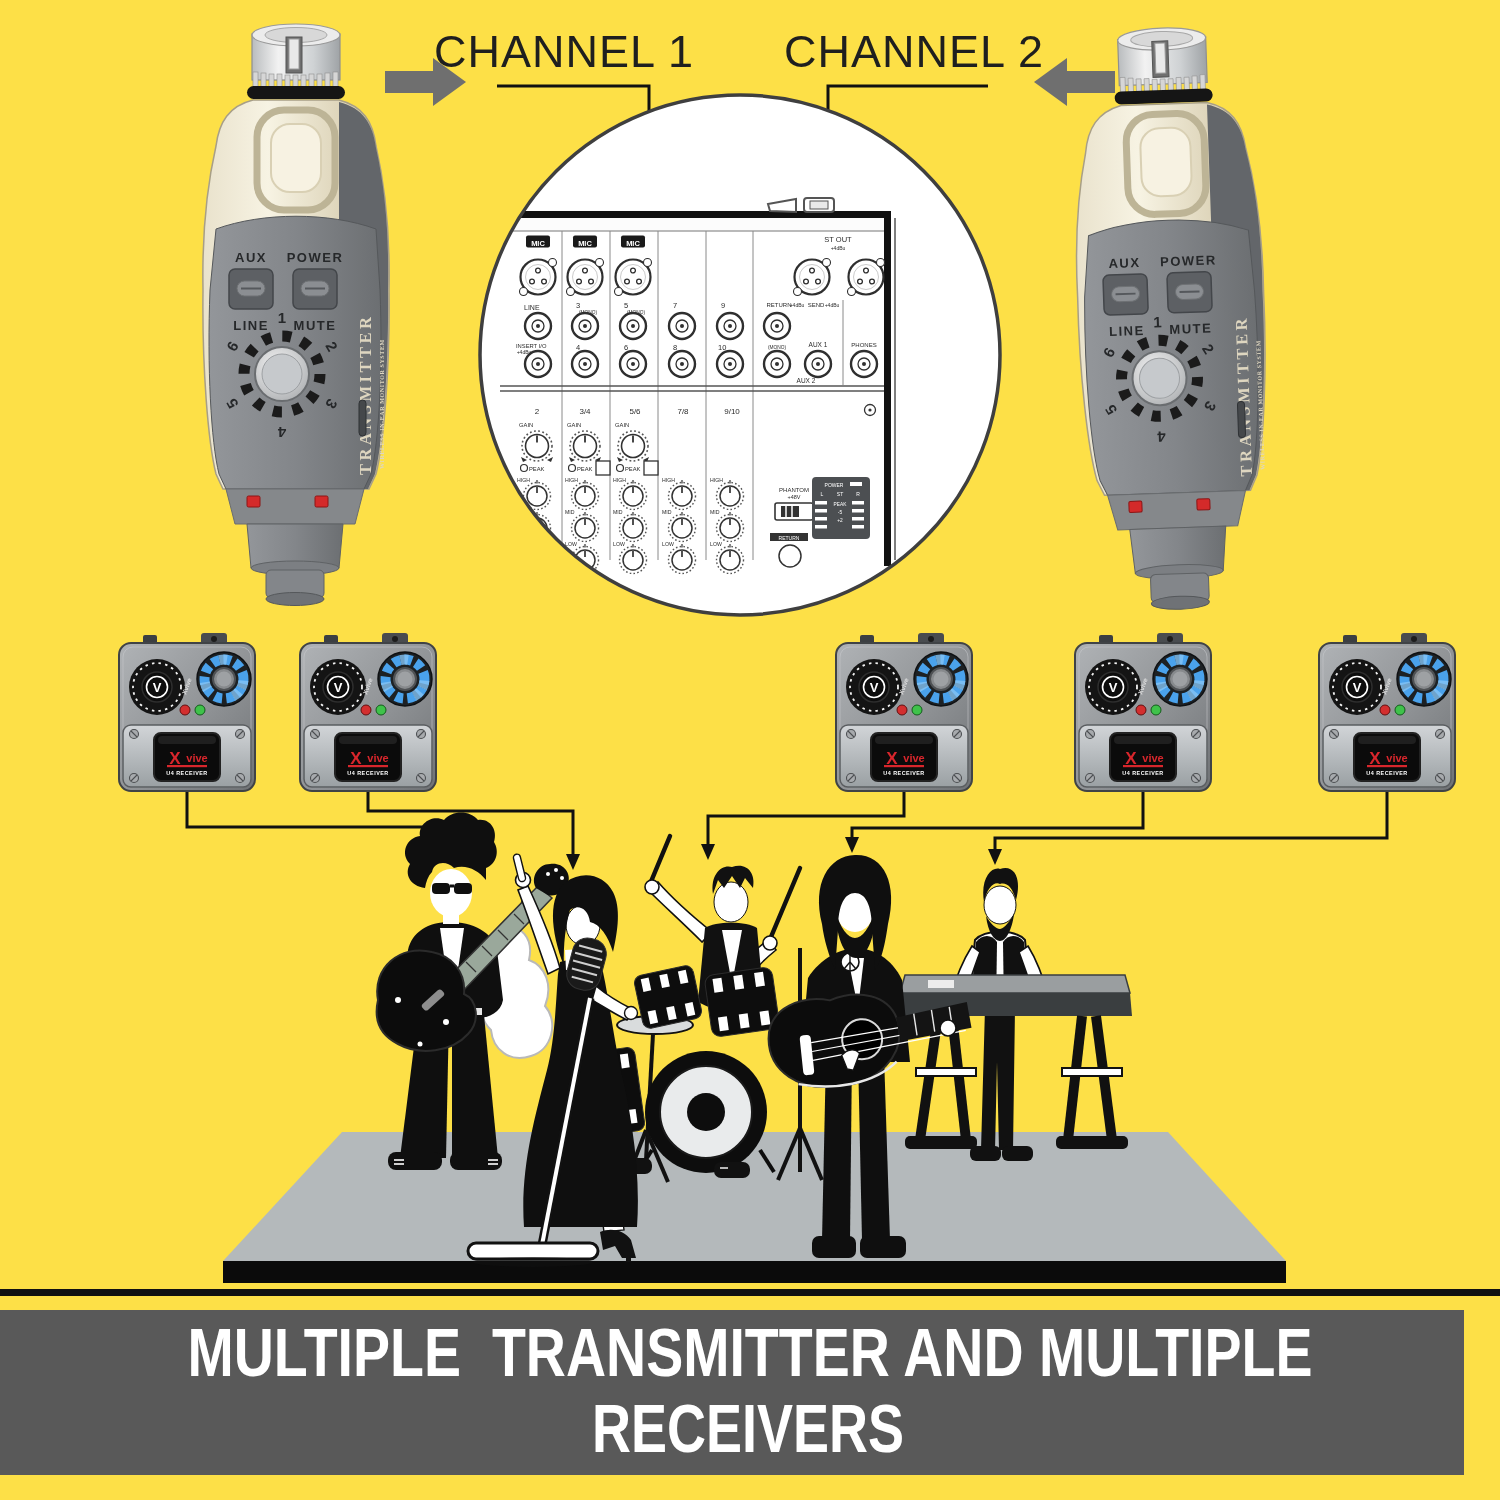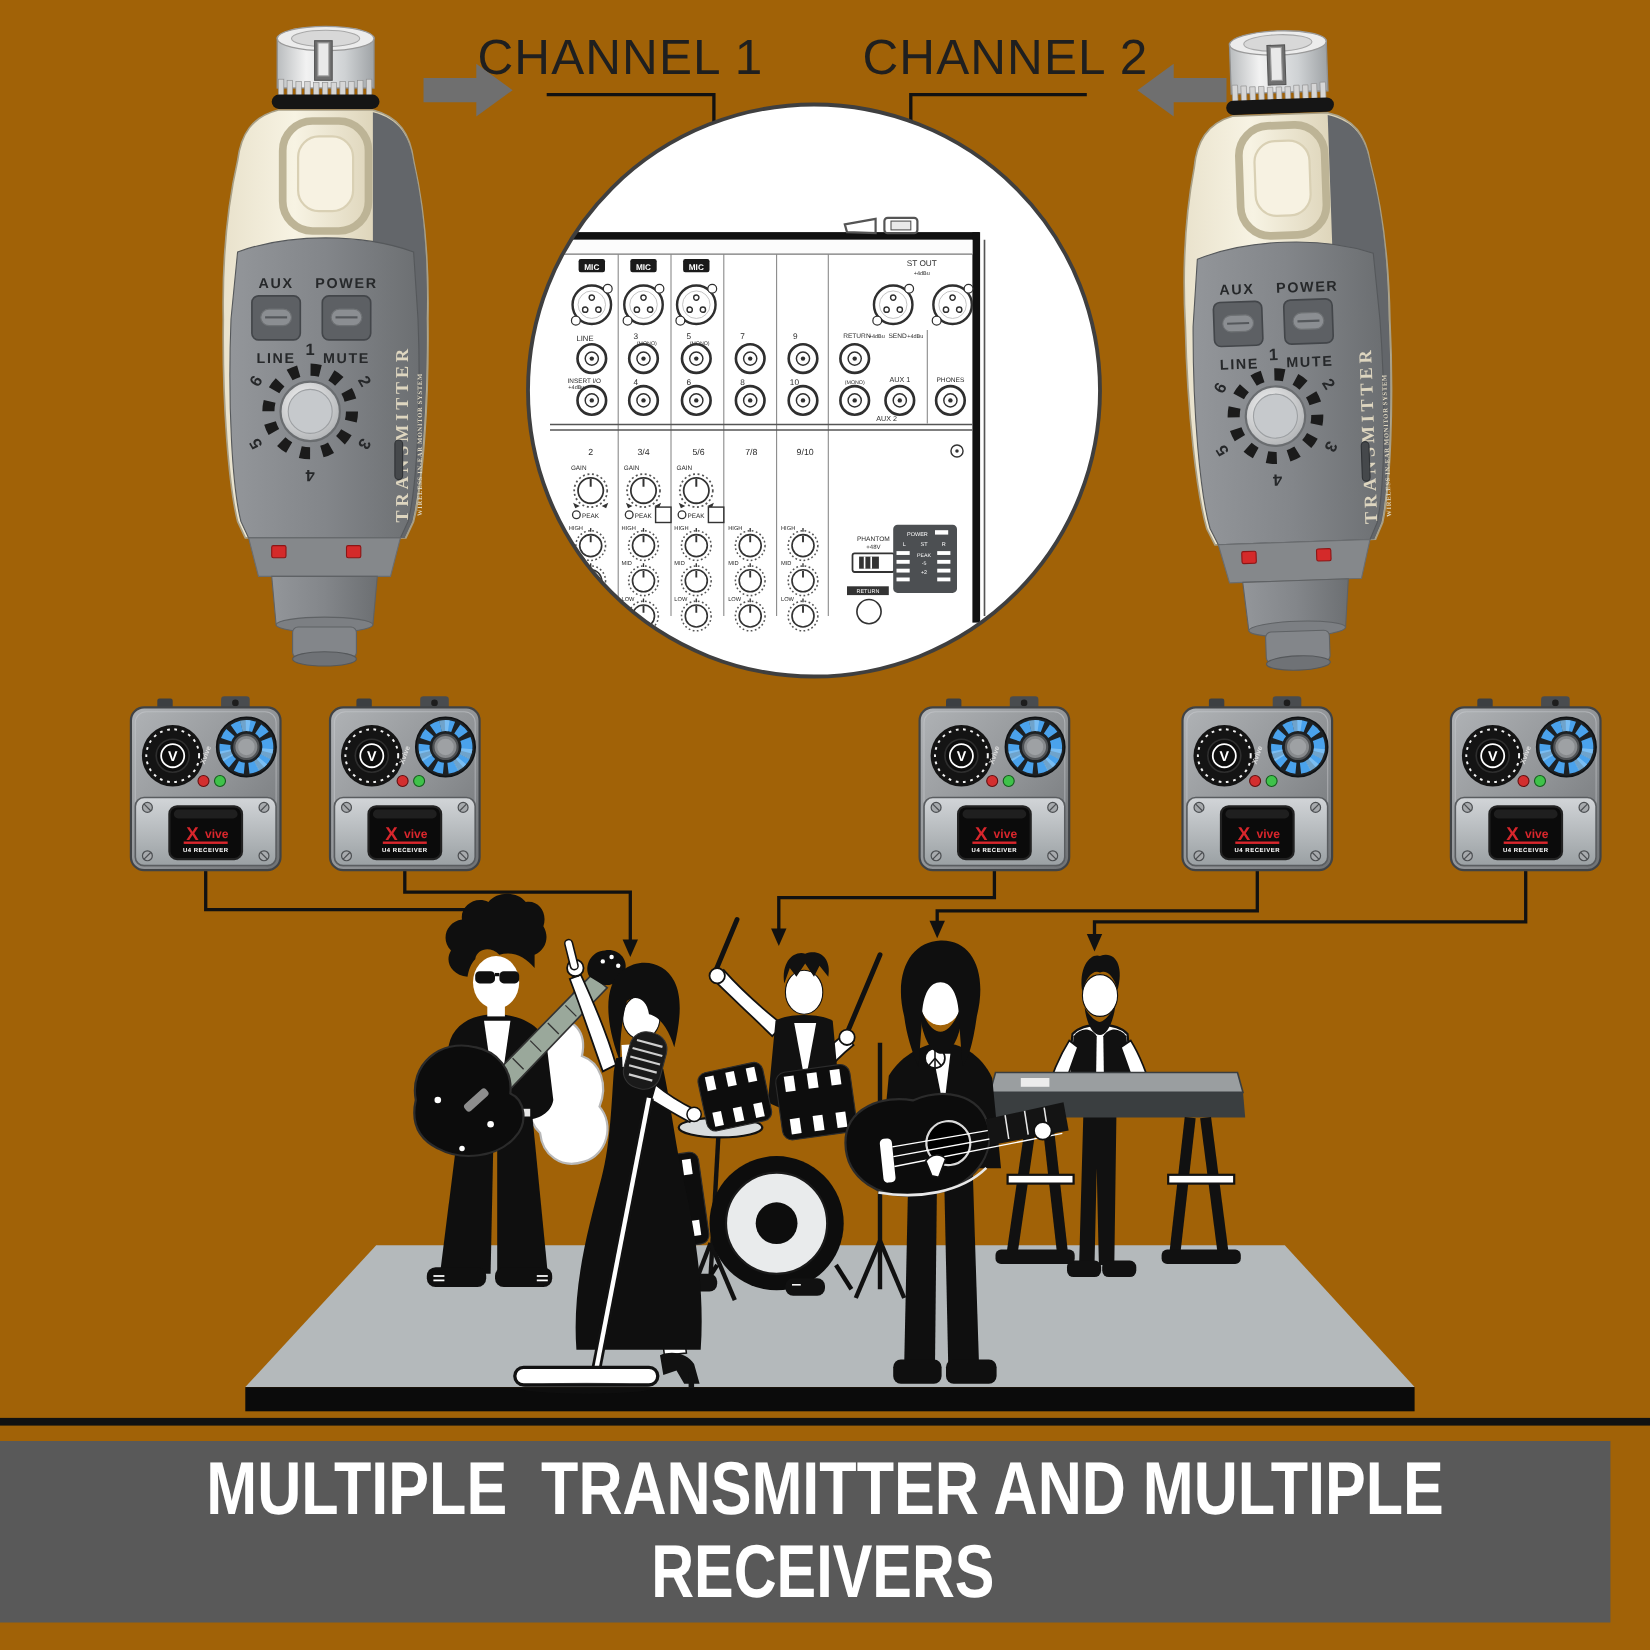--- a/index.html
+++ b/index.html
@@ -1,16 +1,16 @@
 <!DOCTYPE html>
 <html><head>
 <meta charset="utf-8">
 <style>
   html,body{margin:0;padding:0;background:#ffffff;}
-  #stage-wrap{position:relative;width:1500px;height:1500px;background:#a16207;overflow:hidden;}
+  #stage-wrap{position:relative;width:1500px;height:1500px;background:#fde047;overflow:hidden;}
   svg{position:absolute;left:0;top:0;}
   text{user-select:none;}
   .t-ch{font-family:"Liberation Sans",sans-serif;font-weight:400;font-size:45px;fill:#1f1f1f;letter-spacing:1px;}
   .t-banner{font-family:"Liberation Sans",sans-serif;font-weight:700;fill:#ffffff;white-space:pre;}
   .t-dev{font-family:"Liberation Sans",sans-serif;font-weight:700;fill:#26282a;}
   .t-side{font-family:"Liberation Serif",serif;font-weight:700;fill:#ded6c0;}
   .t-mix{font-family:"Liberation Sans",sans-serif;fill:#2b2b2b;}
   .t-mixw{font-family:"Liberation Sans",sans-serif;fill:#ffffff;}
   .t-logo{font-family:"Liberation Sans",sans-serif;font-weight:700;}
 </style>

